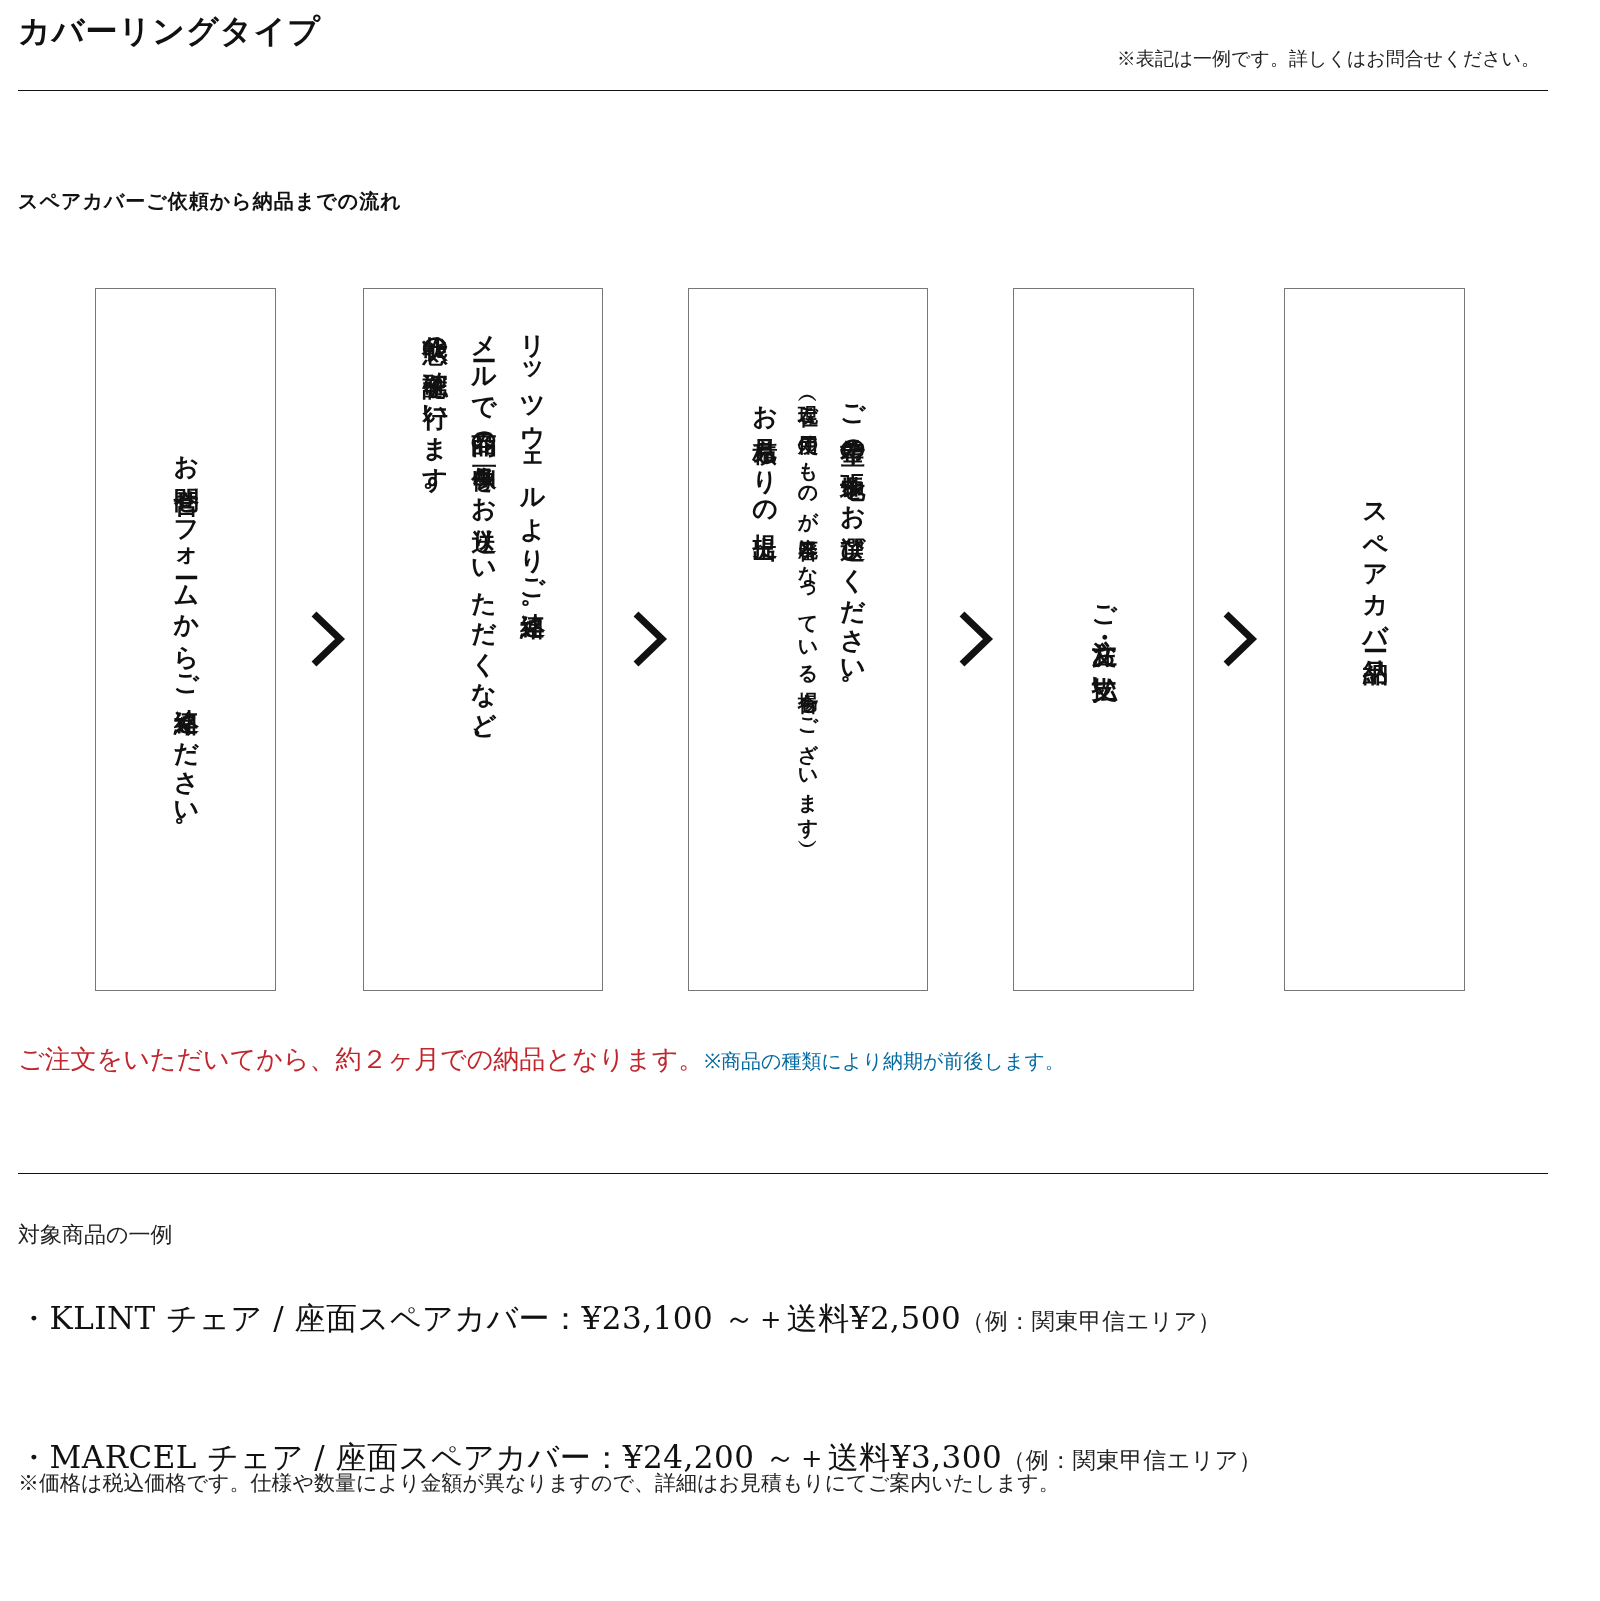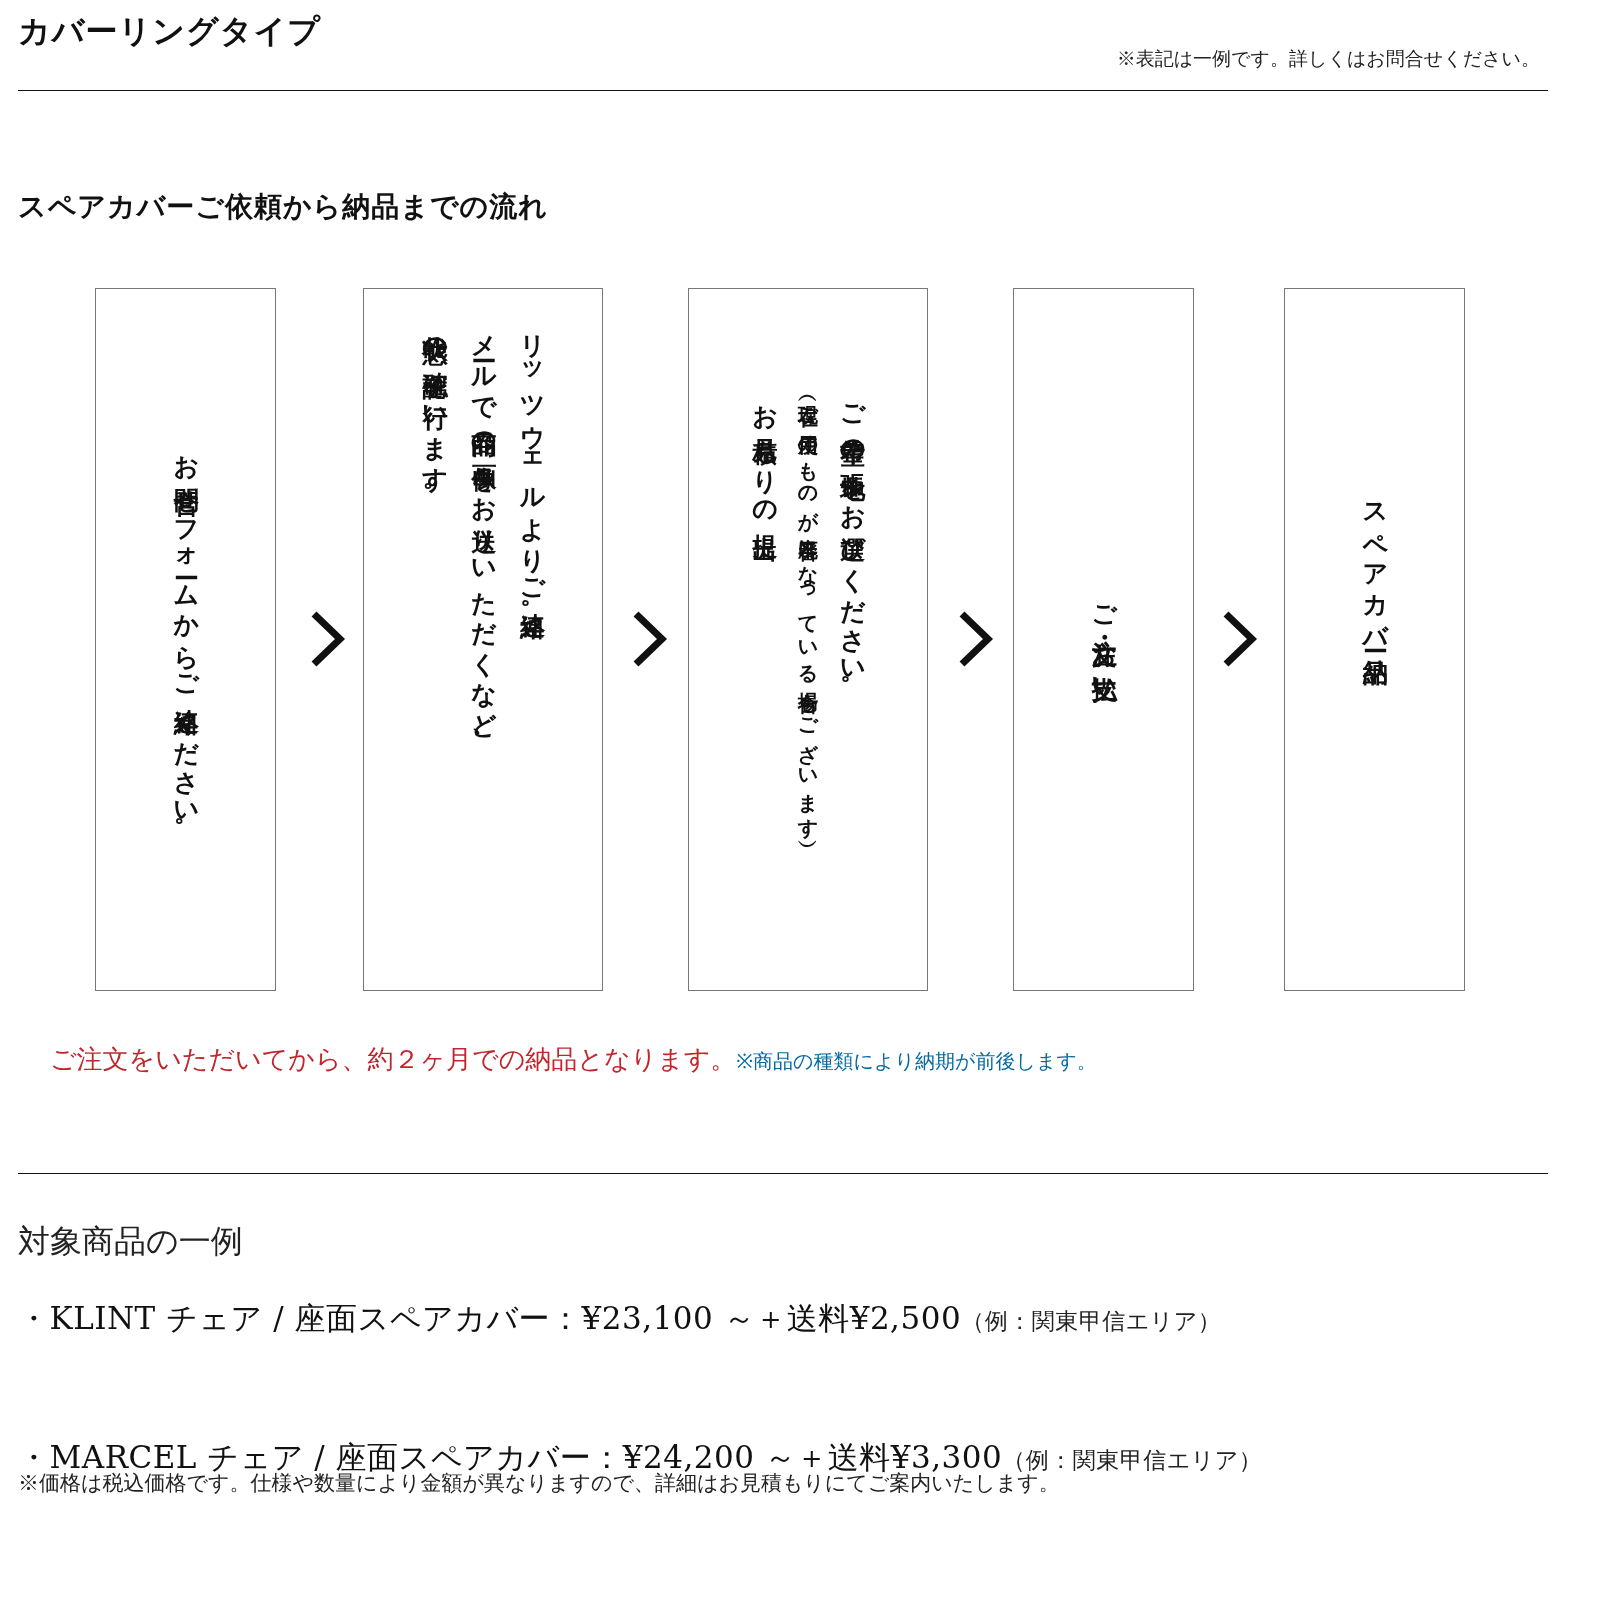--- a/index.html
+++ b/index.html
@@ -13,45 +13,45 @@
     }
     .note-top {
       position: absolute; right: 60px; top: 46px;
       font-size: 19px; color: #222;
     }
     .rule { position: absolute; left: 18px; width: 1530px; height: 0; border-top: 1.5px solid #111; }
     .rule.r1 { top: 90px; }
     .rule.r2 { top: 1173px; }
     .section-title {
       position: absolute; left: 18px; top: 188px;
-      font-size: 28px; font-weight: bold; letter-spacing: 1px;
+      font-size: 20px; font-weight: bold; letter-spacing: 1px;
     }
     .step {
       position: absolute; top: 288px; height: 703px;
       border: 1.5px solid #777; box-sizing: border-box;
       display: flex; justify-content: center; align-items: center;
     }
     .step .vtext {
       writing-mode: vertical-rl; text-orientation: upright;
       font-size: 25px; font-weight: bold; line-height: 1.95; letter-spacing: 2px;
     }
     .step .vtext .small { font-size: 20px; font-weight: bold; }
     .step .vtext span { display: block; }
     .arrow {
       position: absolute; top: 604px; width: 40px; height: 70px;
     }
     .arrow svg { width: 40px; height: 70px; }
     .lead-time {
       position: absolute; left: 18px; top: 1042px; font-size: 26px;
       white-space: nowrap;
     }
-    .lead-time .red { color: #c0272d; margin-left: 32px; }
+    .lead-time .red { color: #c0272d; }
     .lead-time .small { font-size: 20px; color: #0369a1; }
     .examples-title {
-      position: absolute; left: 18px; top: 1220px; font-size: 32px; color: #222;
+      position: absolute; left: 18px; top: 1220px; font-size: 22px; color: #222;
     }
     .item {
       position: absolute; left: 18px; font-size: 31px; white-space: nowrap; letter-spacing: 0.5px;
     }
     .item.i1 { top: 1298px; }
     .item.i2 { top: 1437px; }
     .item .area { font-size: 23px; color: #222; text-align: right; }
     .footnote {
       position: absolute; left: 18px; top: 1446px; font-size: 21px; color: #222; margin-top: 23px;
     }

